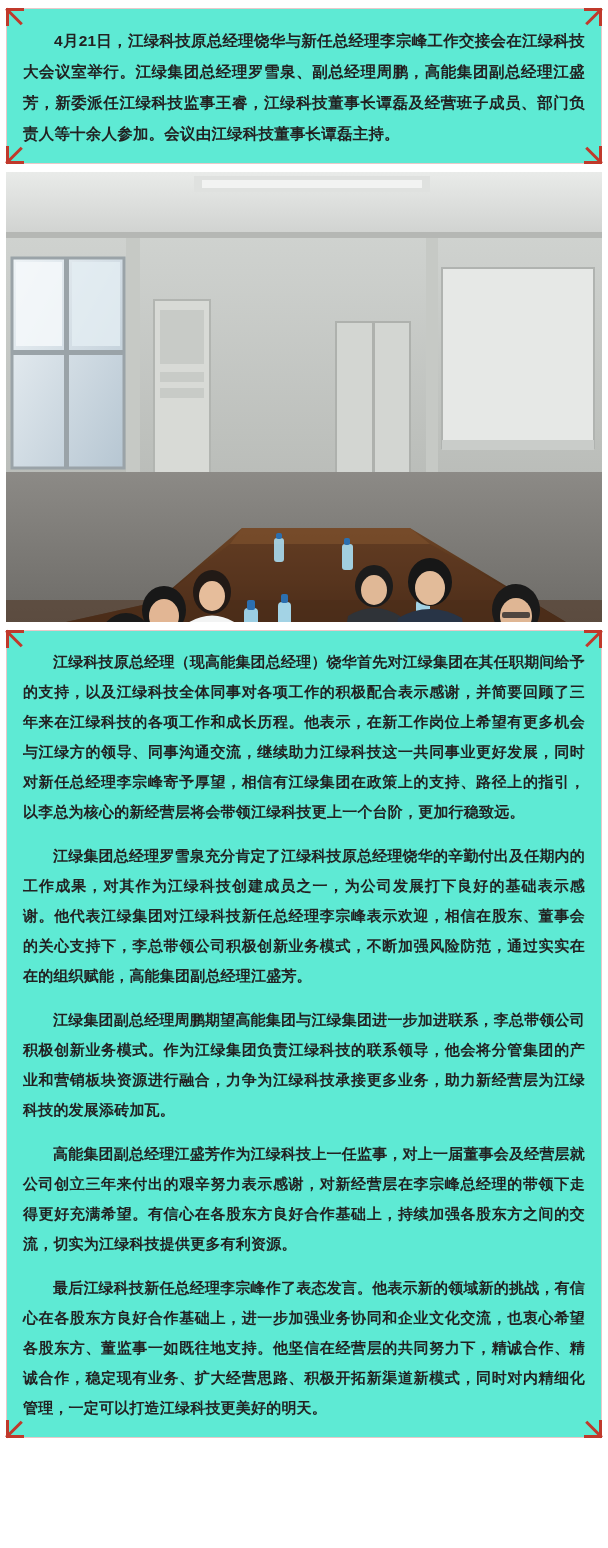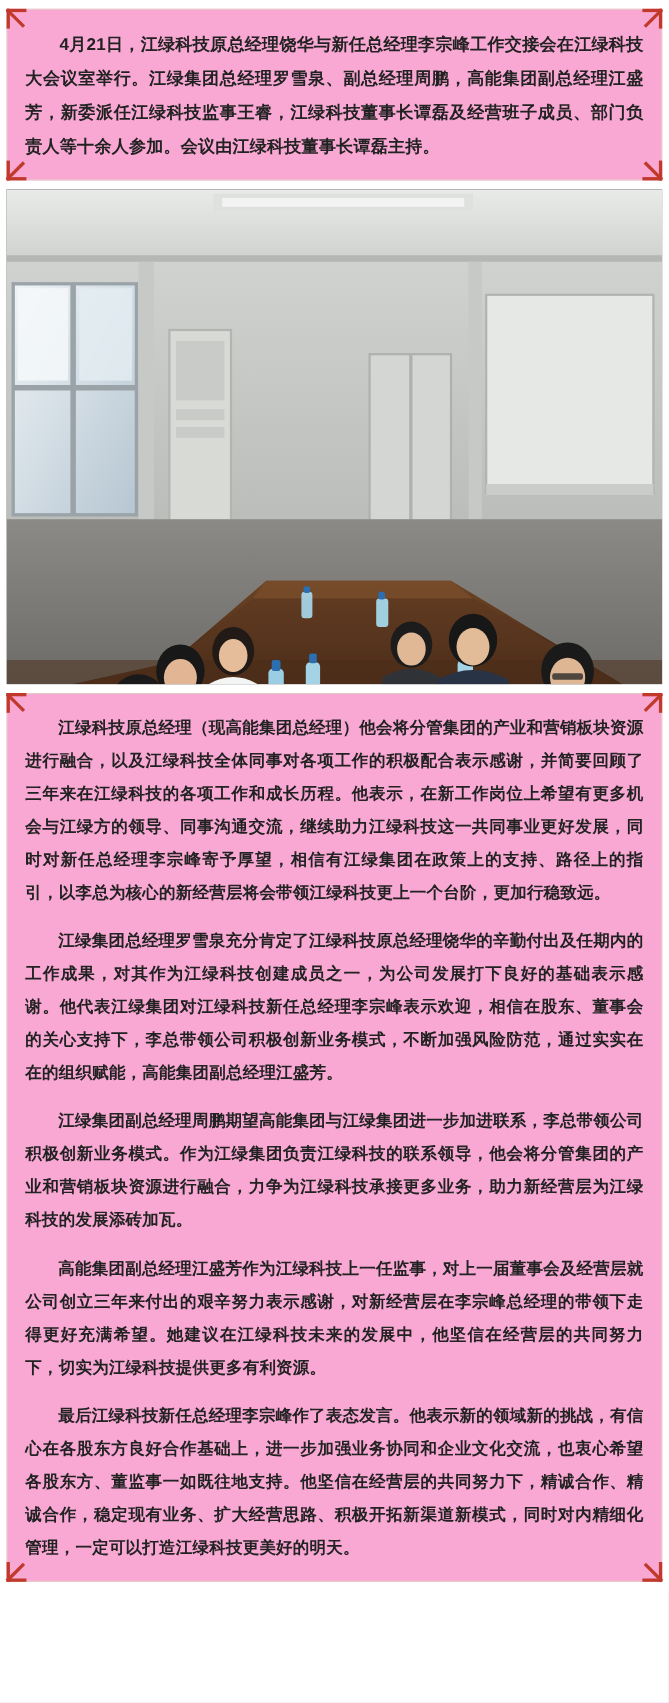--- a/index.html
+++ b/index.html
@@ -16,21 +16,21 @@
     position: relative;
     background: #ffffff;
     overflow: hidden;
   }
 
   
   .card {
     position: relative;
     margin: 8px 6px;
     border: 1px solid #e8c9c9;
-    background: #f9a8d4;
+    background: #5eead4;
     box-sizing: border-box;
   }
   .card-inner {
     padding: 16px 16px 14px 16px;
   }
   .corner {
     position: absolute;
     width: 18px;
     height: 18px;
     pointer-events: none;
@@ -315,21 +315,21 @@
         <i class="h"></i>
         <i class="v"></i>
         <i class="d"></i>
       </div>
     <div class="corner br">
         <i class="h"></i>
         <i class="v"></i>
         <i class="d"></i>
       </div>
     <div class="card-inner">
-      <p class="para">江绿科技原总经理（现高能集团总经理）他会将分管集团的产业和营销板块资源进行融合，以及江绿科技全体同事对各项工作的积极配合表示感谢，并简要回顾了三年来在江绿科技的各项工作和成长历程。他表示，在新工作岗位上希望有更多机会与江绿方的领导、同事沟通交流，继续助力江绿科技这一共同事业更好发展，同时对新任总经理李宗峰寄予厚望，相信有江绿集团在政策上的支持、路径上的指引，以李总为核心的新经营层将会带领江绿科技更上一个台阶，更加行稳致远。</p>
+      <p class="para">江绿科技原总经理（现高能集团总经理）饶华首先对江绿集团在其任职期间给予的支持，以及江绿科技全体同事对各项工作的积极配合表示感谢，并简要回顾了三年来在江绿科技的各项工作和成长历程。他表示，在新工作岗位上希望有更多机会与江绿方的领导、同事沟通交流，继续助力江绿科技这一共同事业更好发展，同时对新任总经理李宗峰寄予厚望，相信有江绿集团在政策上的支持、路径上的指引，以李总为核心的新经营层将会带领江绿科技更上一个台阶，更加行稳致远。</p>
       <p class="para">江绿集团总经理罗雪泉充分肯定了江绿科技原总经理饶华的辛勤付出及任期内的工作成果，对其作为江绿科技创建成员之一，为公司发展打下良好的基础表示感谢。他代表江绿集团对江绿科技新任总经理李宗峰表示欢迎，相信在股东、董事会的关心支持下，李总带领公司积极创新业务模式，不断加强风险防范，通过实实在在的组织赋能，高能集团副总经理江盛芳。</p>
       <p class="para">江绿集团副总经理周鹏期望高能集团与江绿集团进一步加进联系，李总带领公司积极创新业务模式。作为江绿集团负责江绿科技的联系领导，他会将分管集团的产业和营销板块资源进行融合，力争为江绿科技承接更多业务，助力新经营层为江绿科技的发展添砖加瓦。</p>
-      <p class="para">高能集团副总经理江盛芳作为江绿科技上一任监事，对上一届董事会及经营层就公司创立三年来付出的艰辛努力表示感谢，对新经营层在李宗峰总经理的带领下走得更好充满希望。她建议在江绿科技未来的发展中，他坚信在经营层的共同努力下，切实为江绿科技提供更多有利资源。</p>
+      <p class="para">高能集团副总经理江盛芳作为江绿科技上一任监事，对上一届董事会及经营层就公司创立三年来付出的艰辛努力表示感谢，对新经营层在李宗峰总经理的带领下走得更好充满希望。有信心在各股东方良好合作基础上，持续加强各股东方之间的交流，切实为江绿科技提供更多有利资源。</p>
       <p class="para">最后江绿科技新任总经理李宗峰作了表态发言。他表示新的领域新的挑战，有信心在各股东方良好合作基础上，进一步加强业务协同和企业文化交流，也衷心希望各股东方、董监事一如既往地支持。他坚信在经营层的共同努力下，精诚合作、精诚合作，稳定现有业务、扩大经营思路、积极开拓新渠道新模式，同时对内精细化管理，一定可以打造江绿科技更美好的明天。</p>
     </div>
   </div>
 
 </div>
 
 </body></html>

